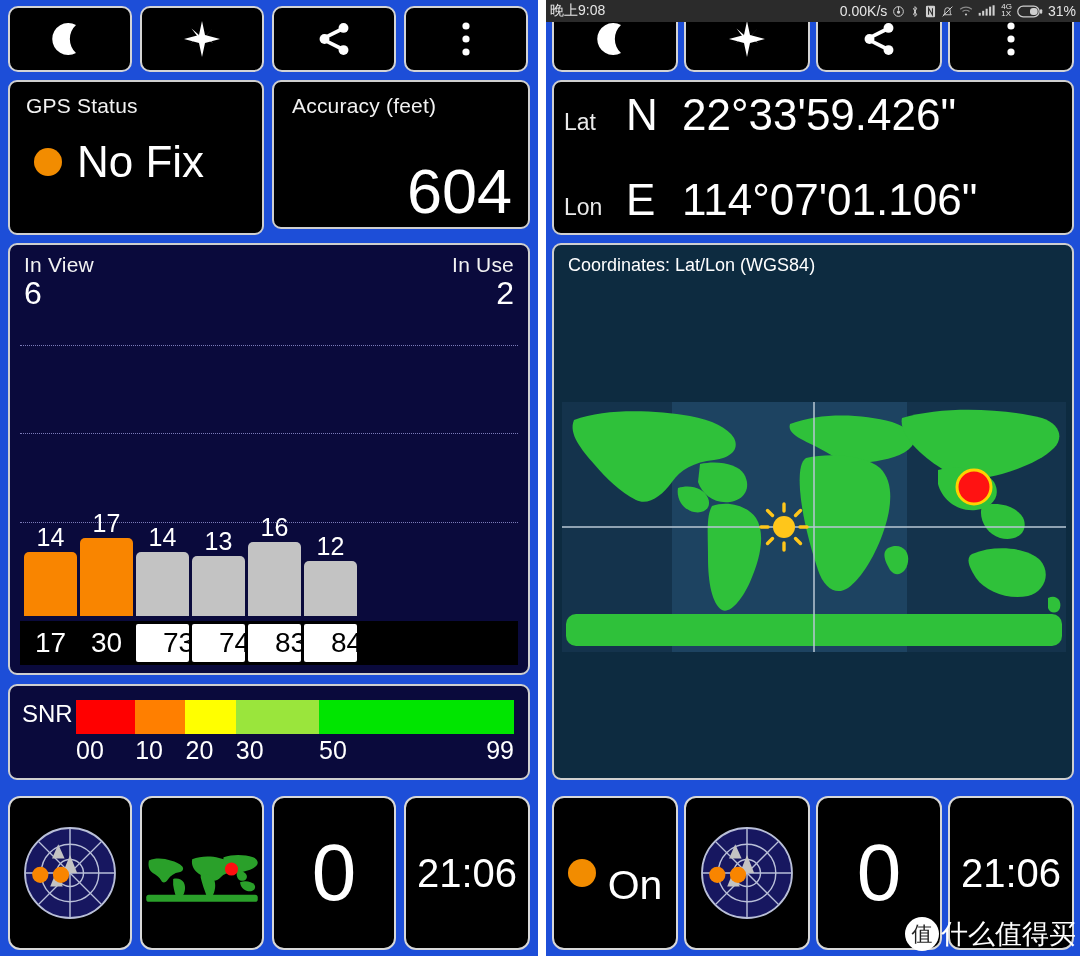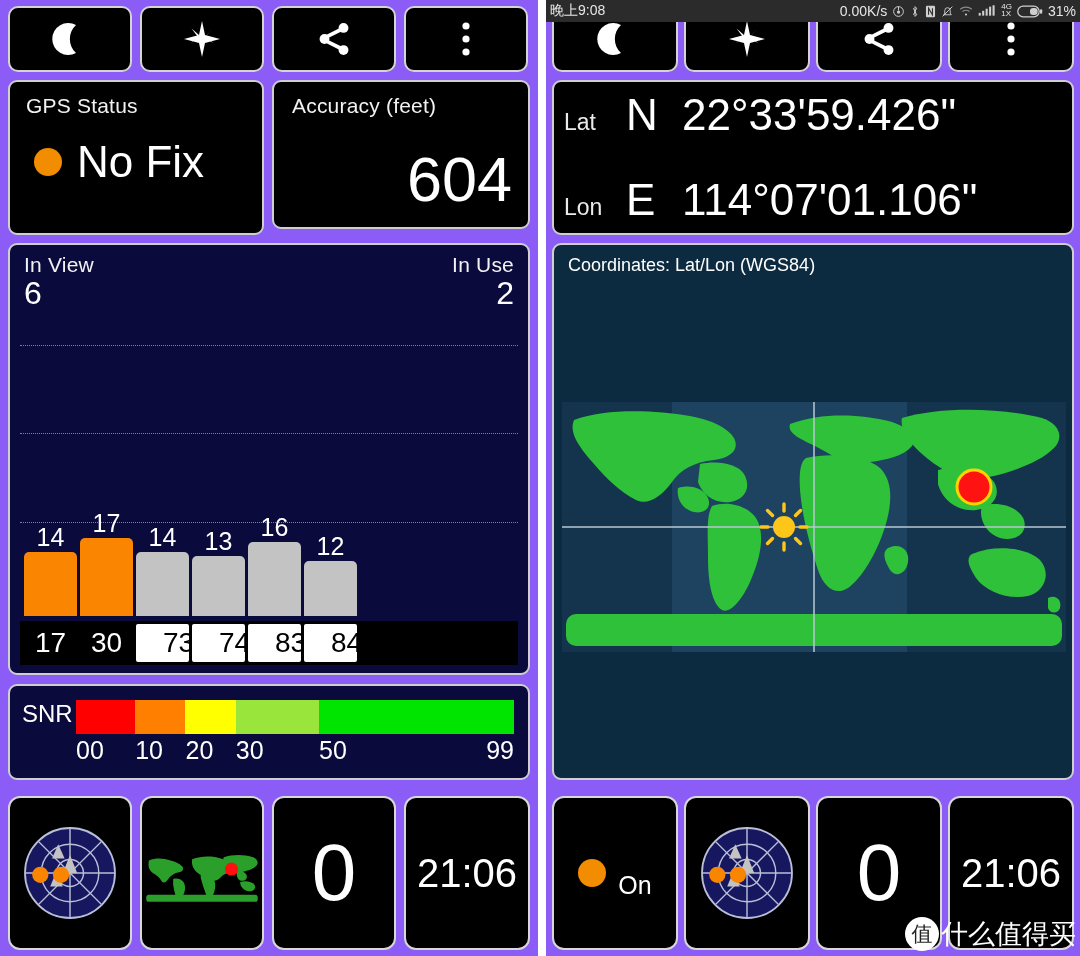--- a/index.html
+++ b/index.html
@@ -5,21 +5,21 @@
   * { box-sizing: border-box; margin: 0; padding: 0; }
   html, body {
     width: 1080px; height: 956px;
     background: #6e6e6e;
     font-family: "Liberation Sans", sans-serif;
     overflow: hidden;
   }
   .root { position: relative; width: 1080px; height: 956px; display: flex; }
 
   
-  .phone { position: relative; height: 956px; background: #8b5cf6; }
+  .phone { position: relative; height: 956px; background: #1d4ed8; }
   .phone-left  { width: 538px; }
   .divider { width: 8px; height: 956px; background: #ffffff; flex: 0 0 8px; }
   .phone-right { width: 534px; }
 
   .card {
     background: #000;
     border: 2px solid #cfcfcf;
     border-radius: 9px;
     position: absolute;
     overflow: hidden;
@@ -153,21 +153,21 @@
     <div class="card" style="left:8px; top:80px; width:256px; height:155px;">
       <div style="position:absolute; left:16px; top:12px;" class="lbl">GPS Status</div>
       <div style="position:absolute; left:24px; top:58px; display:flex; align-items:center; gap:15px;">
         <span class="dot-orange"></span>
         <span class="big-num" style="font-size:44px;">No Fix</span>
       </div>
     </div>
 
     <div class="card" style="left:272px; top:80px; width:258px; height:149px;">
       <div style="position:absolute; left:18px; top:12px;" class="lbl">Accuracy (feet)</div>
-      <div style="position:absolute; right:16px; bottom:16px;margin-top:20px;" class="big-num">604</div>
+      <div style="position:absolute; right:16px; bottom:4px;margin-top:20px;" class="big-num">604</div>
     </div>
 
     <div class="card card-navy" style="left:8px; top:243px; width:522px; height:432px;">
       <div class="sat-head">
         <div class="row1">
           <span class="lbl">In View</span>
           <span class="lbl">In Use</span>
         </div>
         <div class="row2">
           <span class="inview-num">6</span>
@@ -421,21 +421,21 @@
           </g>
         </g>
 
         <circle cx="412" cy="85" r="17" fill="#ff1212" stroke="#ffd200" stroke-width="3"></circle>
       </svg>
     </div>
 
     <div class="wrow">
       <div class="wcard" style="left:6px; width:126px;">
         <span class="dot-orange" style="margin-right:12px;"></span>
-        <span style="color:#fff; font-size:25px;margin-top:25px;">On</span>
+        <span style="color:#fff; font-size:41px;margin-top:25px;">On</span>
       </div>
       <div class="wcard" style="left:138px; width:126px;">
         <svg width="108" height="108" viewBox="0 0 120 120">
           <circle cx="60" cy="60" r="50" fill="#171760" stroke="#b9bfd8" stroke-width="2"></circle>
           <circle cx="60" cy="60" r="32" fill="none" stroke="#b9bfd8" stroke-width="1.6"></circle>
           <circle cx="60" cy="60" r="15" fill="none" stroke="#b9bfd8" stroke-width="1.6"></circle>
           <line x1="10" y1="60" x2="110" y2="60" stroke="#b9bfd8" stroke-width="1.6"></line>
           <line x1="60" y1="10" x2="60" y2="110" stroke="#b9bfd8" stroke-width="1.6"></line>
           <line x1="25" y1="25" x2="95" y2="95" stroke="#b9bfd8" stroke-width="1.4"></line>
           <line x1="95" y1="25" x2="25" y2="95" stroke="#b9bfd8" stroke-width="1.4"></line>

